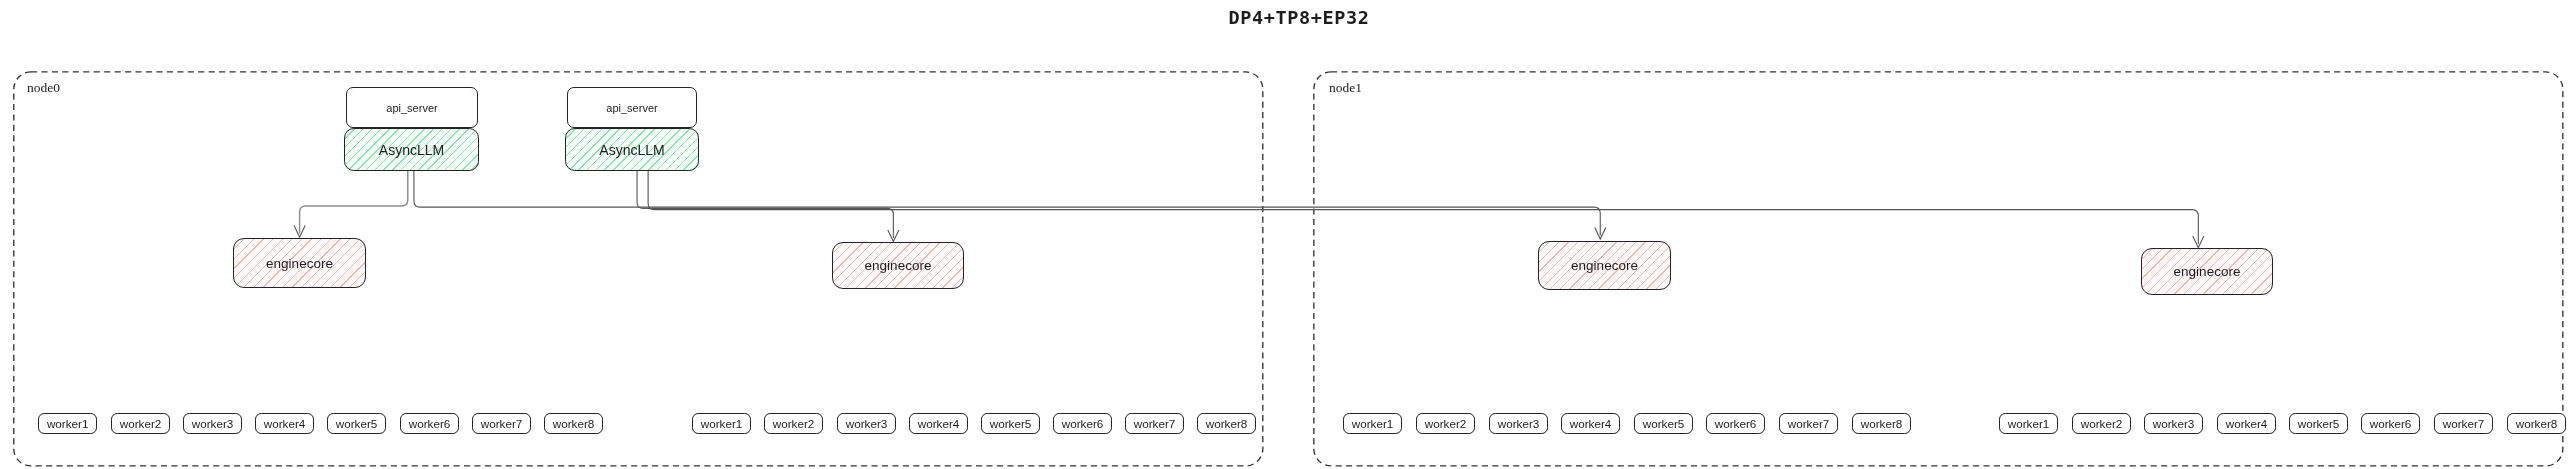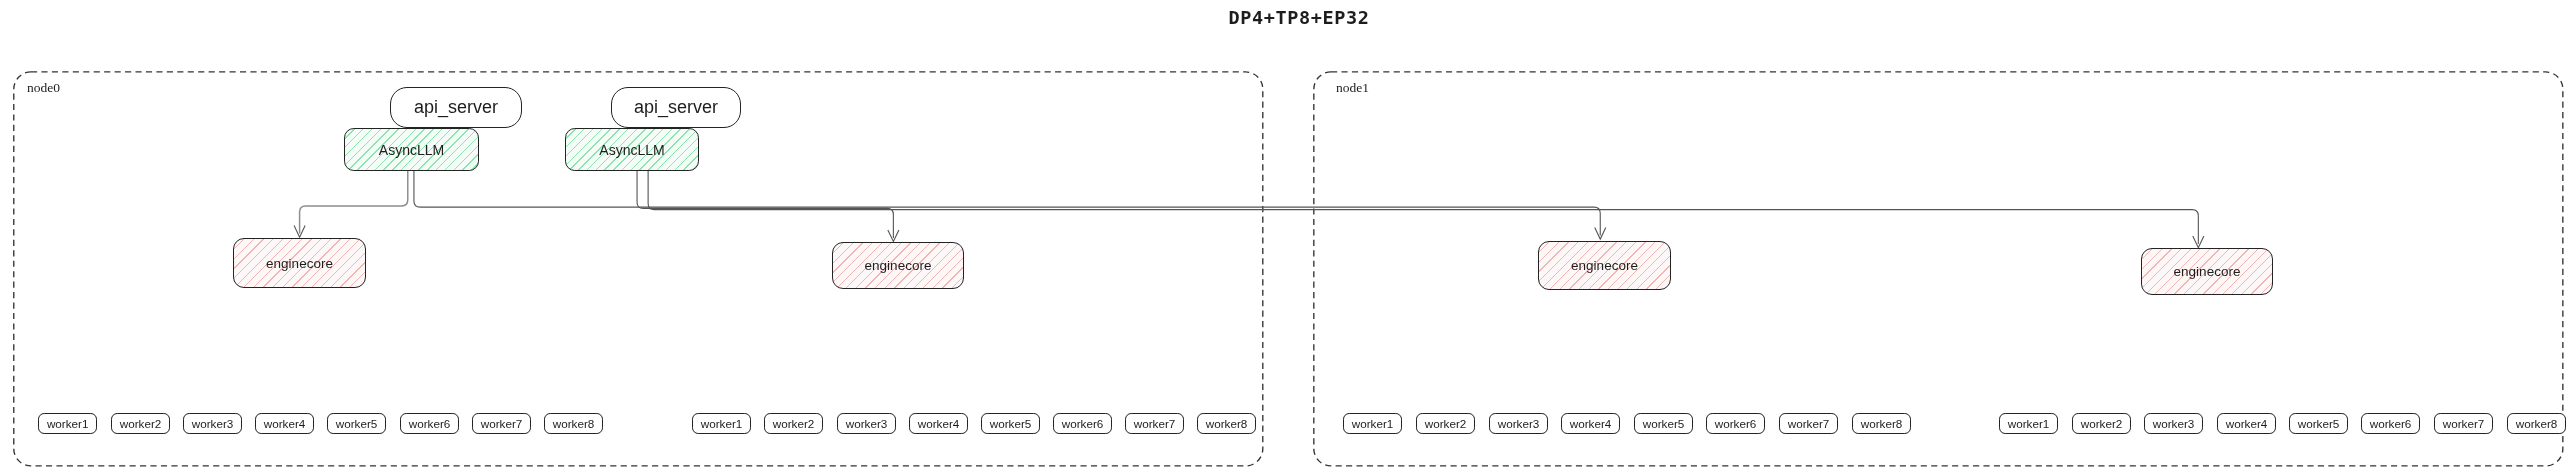--- a/index.html
+++ b/index.html
@@ -18,29 +18,29 @@
     font-size:18.5px;font-weight:bold;color:#1d1d1d;
     letter-spacing:0.6px;
     margin-left:11px;
   }
   .node-label{
     position:absolute;
     font-family:Liberation Serif, serif;
     font-size:13.5px;color:#1d1d1d;
   }
   .node-label.n0{left:27px;top:80px;}
-  .node-label.n1{left:1329px;top:80px;margin-left:7px;}
+  .node-label.n1{left:1329px;top:80px;}
   .box{
     position:absolute;
     box-sizing:border-box;
     border:1.5px solid var(--box-border);
     display:flex;align-items:center;justify-content:center;
     color:#1d1d1d;background:#ffffff;
   }
-  .api{border-radius:17px;font-size:18px;margin-left:44px;}
+  .api{border-radius:7px;font-size:11px;}
   .async{
     border-radius:9.8px;font-size:14px;
     background:repeating-linear-gradient(135deg,
       var(--green-line) 0px, var(--green-line) 1px,
       var(--green-bg) 1px, var(--green-bg) 6.2px);
   }
   .engine{
     border-radius:11px;font-size:13.5px;
     background:repeating-linear-gradient(135deg,
       var(--pink-line) 0px, var(--pink-line) 0.9px,

